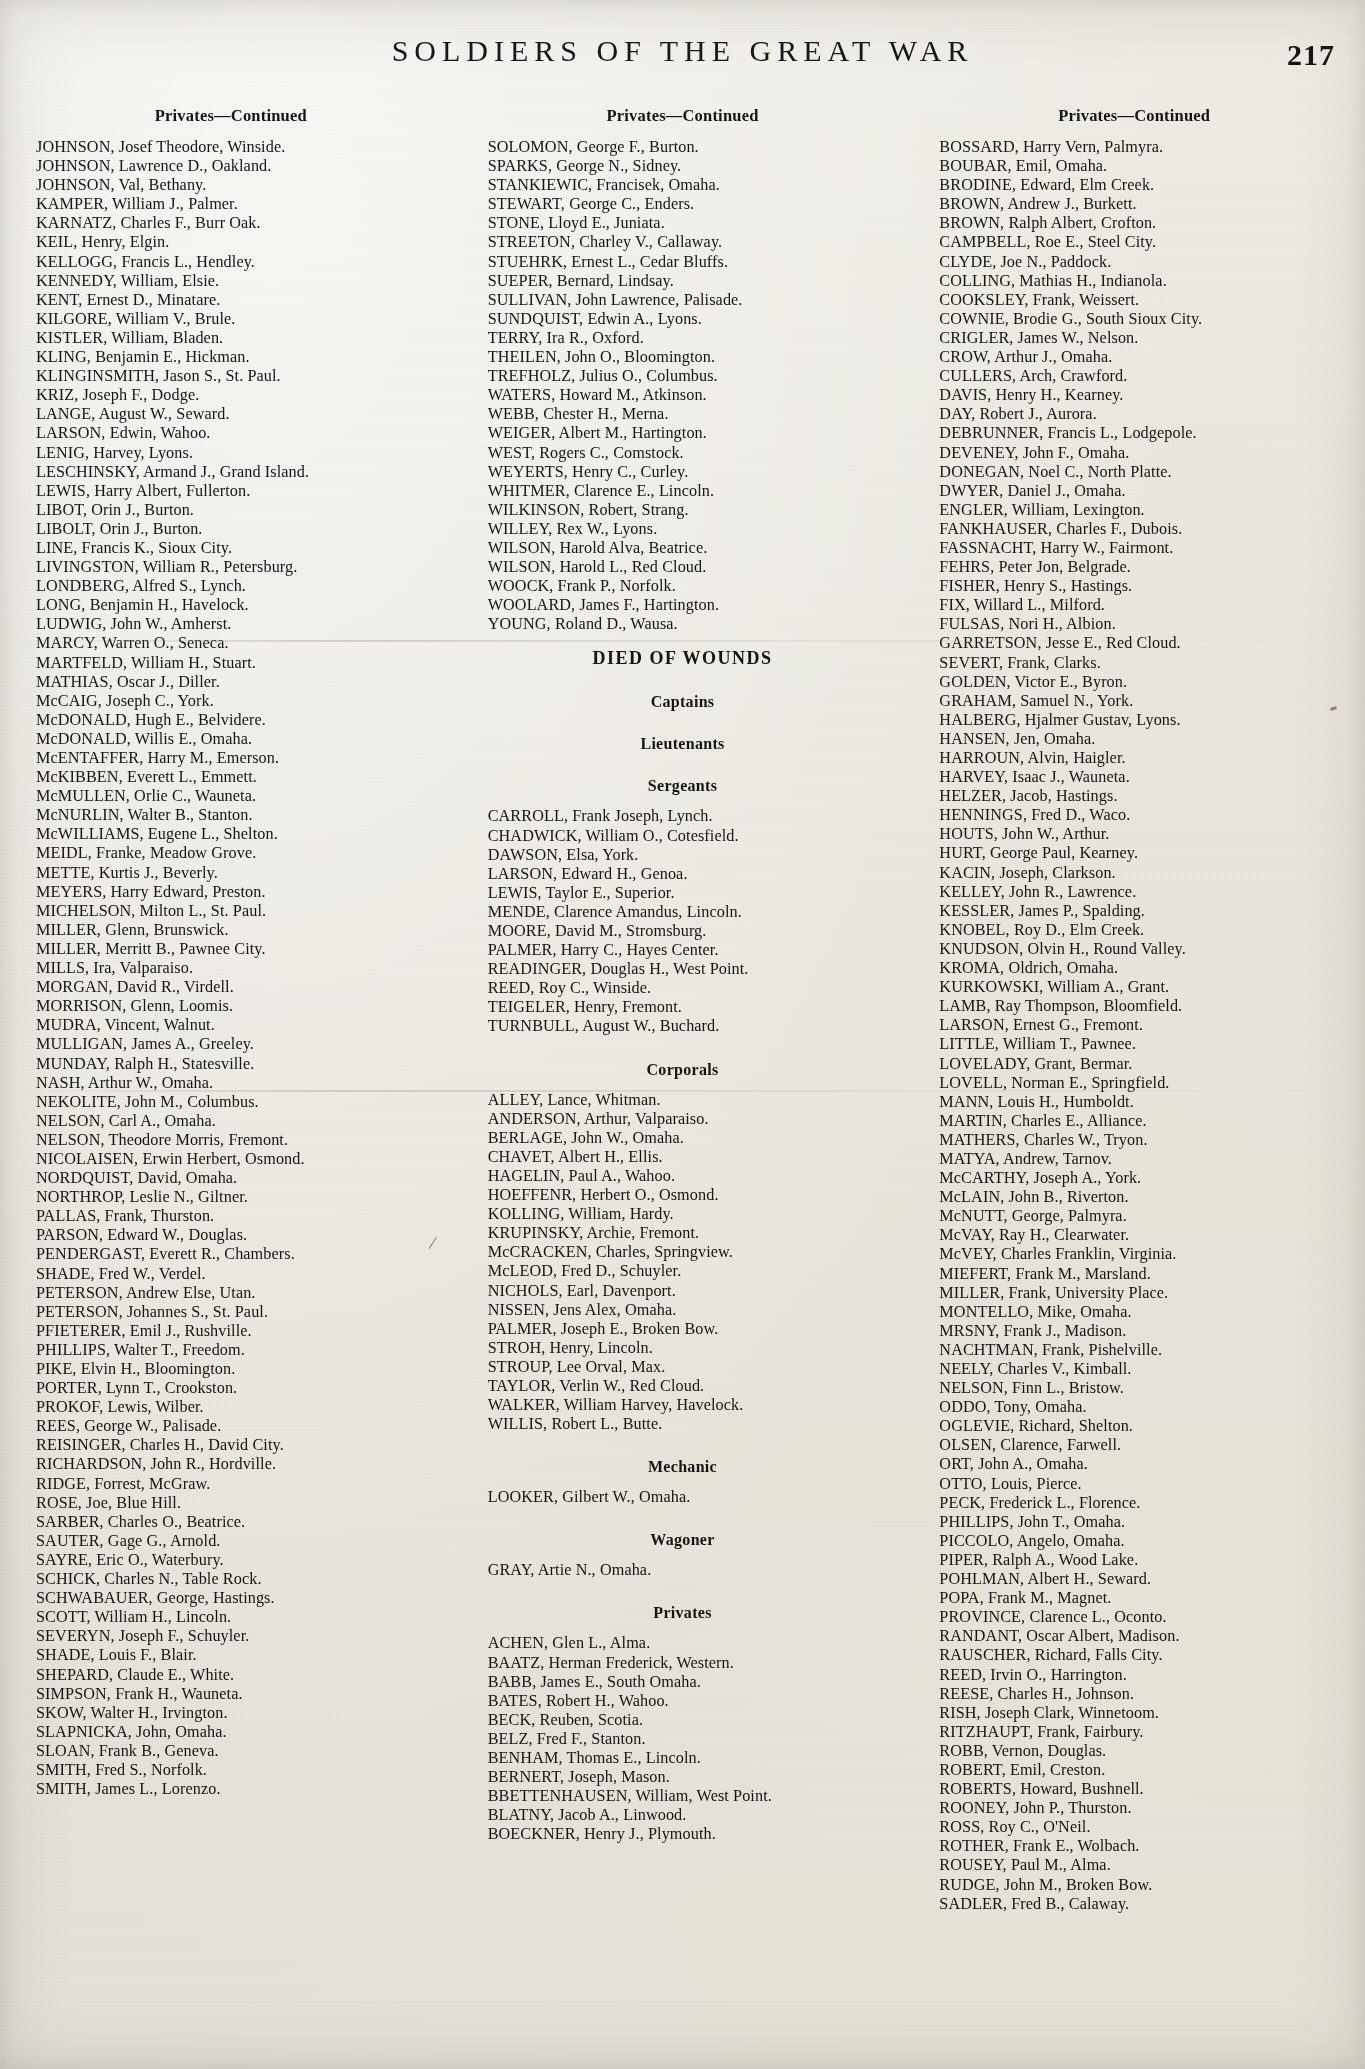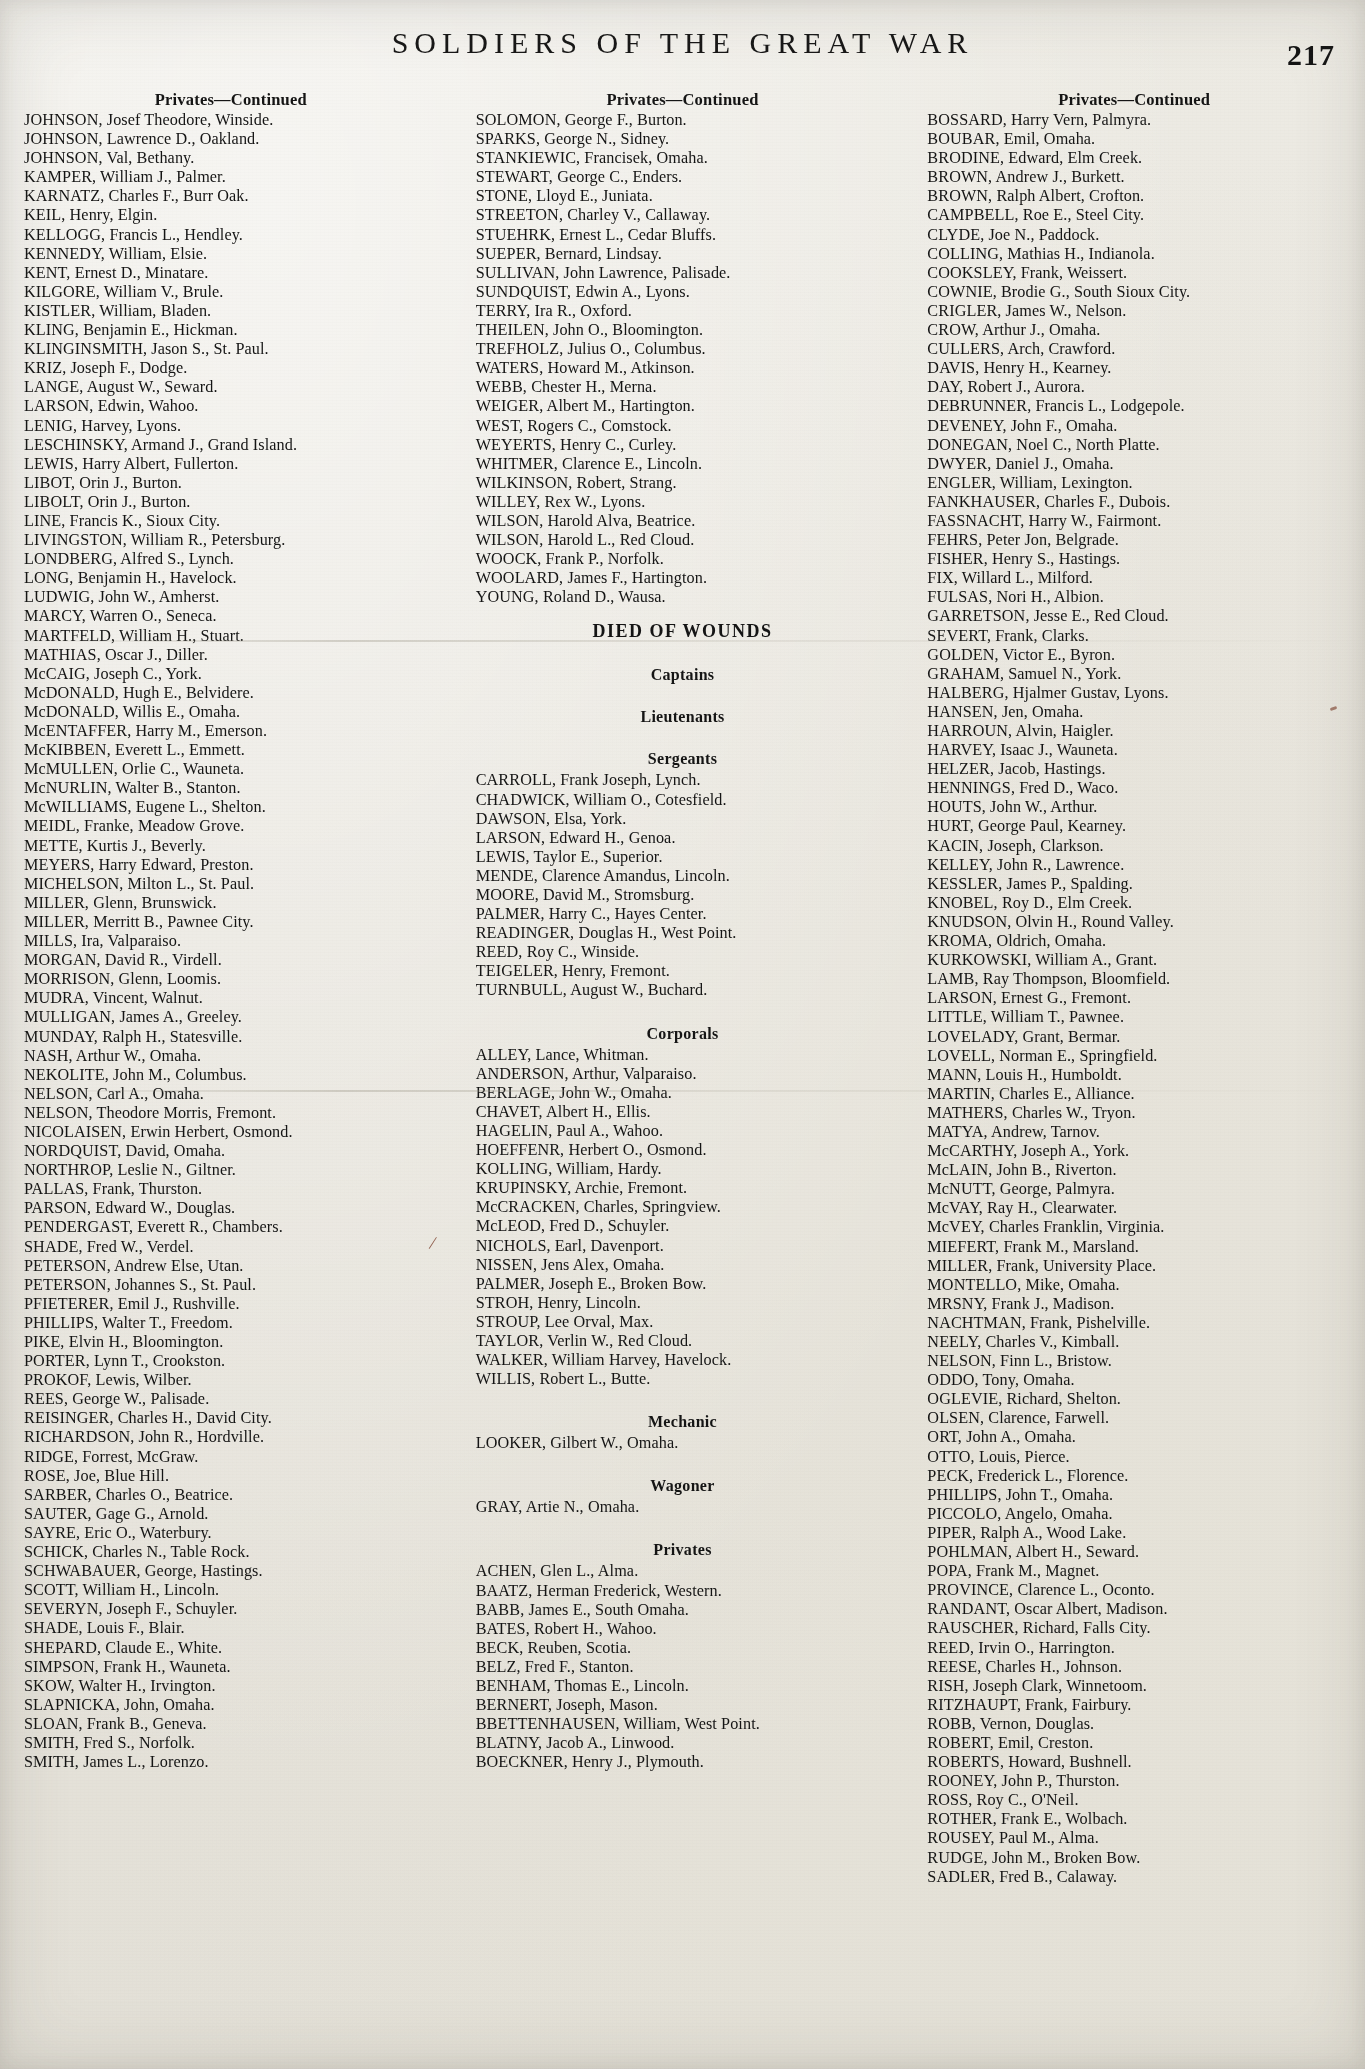--- a/index.html
+++ b/index.html
@@ -40,21 +40,21 @@
 
   .header {
     position: relative;
     padding-top: 26px;
     text-align: center;
   }
   .main-title {
     font-size: 30px;
     letter-spacing: 6px;
     font-weight: 400;
-    margin: 0;
+    margin: 8px;
     color: #171717;
     font-family: "Liberation Serif", serif;
   }
   .page-number {
     position: absolute;
     right: 30px;
     top: 38px;
     font-size: 30px;
     font-weight: 700;
     letter-spacing: 1px;
@@ -93,21 +93,21 @@
   }
   .sub-head {
     text-align: center;
     font-weight: 700;
     font-size: 16px;
     margin: 24px 0 3px 0;
     letter-spacing: 0.3px;
   }
   .entries {
     list-style: none;
-    margin: 0;
+    margin: 12px;
     padding: 0;
   }
   .entries li {
     font-size: 16.2px;
     line-height: 19.1px;
     text-indent: -14px;
     padding-left: 14px;
     white-space: normal;
     letter-spacing: 0.1px;
   }

